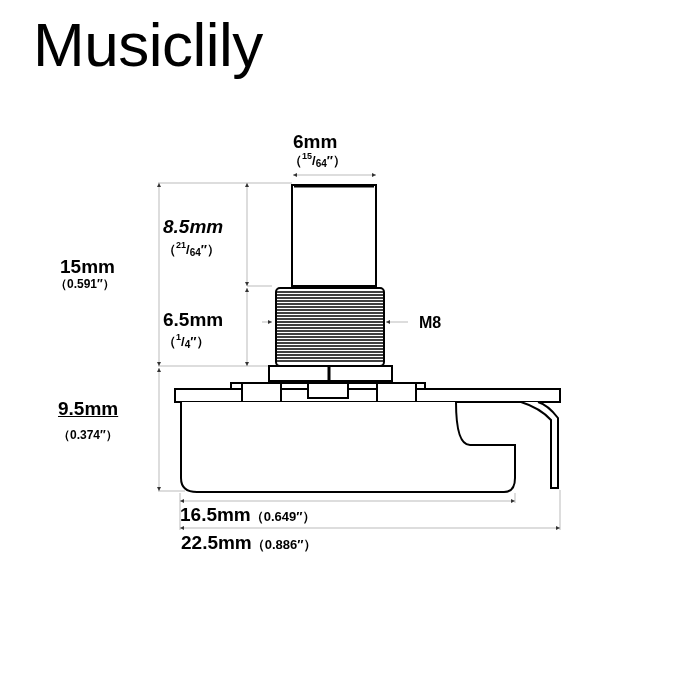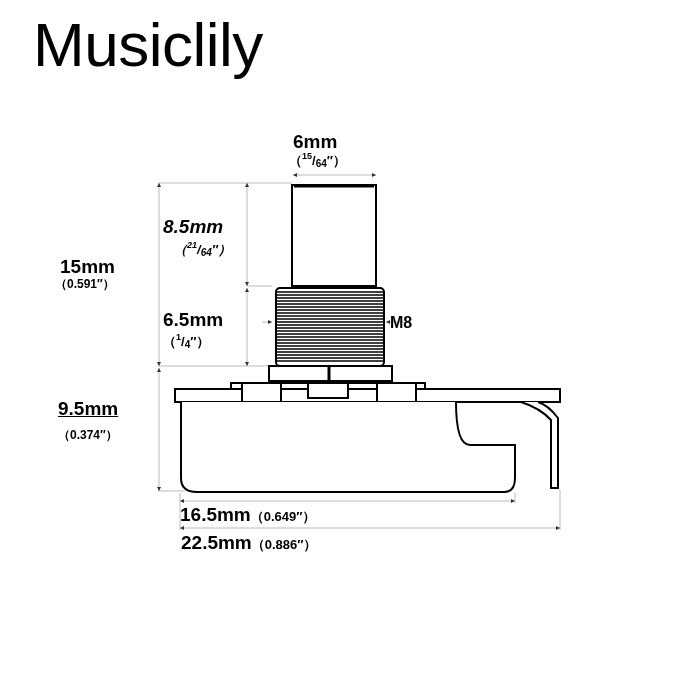--- a/index.html
+++ b/index.html
@@ -121,28 +121,28 @@
     <path d="M181 402 L181 478 Q181 492 197 492 L504 492 Q515 492 515 478 L515 445 L470 445 Q456 445 456 402"></path>
 
     <path d="M521 402 Q540 408 551 420 L551 488 L558 488 L558 418 Q548 405 538 402" fill="#fff"></path>
   </g>
 </svg>
 
 <div class="lbl big" style="left:293px;top:132px;width:84px;">6mm</div>
 <div class="lbl sub" style="left:289px;top:152px;width:92px;">（<span class="sup">15</span>/<span class="subs">64</span><span>″</span>）</div>
 
 <div class="lbl big" style="left:163px;top:217px;width:84px;font-style:italic;">8.5mm</div>
-<div class="lbl sub" style="left:174px;top:241px;width:84px;font-style:italic;">（<span class="sup">21</span>/<span class="subs">64</span><span>″</span>）</div>
+<div class="lbl sub" style="left:163px;top:241px;width:84px;">（<span class="sup">21</span>/<span class="subs">64</span><span>″</span>）</div>
 
 <div class="lbl big" style="left:60px;top:251px;width:80px;margin-top:6px;">15mm</div>
 <div class="lbl sub" style="left:55px;top:272px;width:90px;font-size:12px;margin-top:6px;">（0.591″）</div>
 
 <div class="lbl big" style="left:163px;top:310px;width:84px;">6.5mm</div>
 <div class="lbl sub" style="left:163px;top:333px;width:84px;">（<span class="sup">1</span>/<span class="subs">4</span><span>″</span>）</div>
 
-<div class="lbl" style="left:390px;top:315px;font-size:16px;">M8</div>
+<div class="lbl" style="left:419px;top:315px;font-size:16px;">M8</div>
 
 <div class="lbl big" style="left:58px;top:399px;width:94px;text-decoration:underline;">9.5mm</div>
 <div class="lbl sub" style="left:58px;top:429px;width:94px;font-size:12px;">（0.374″）</div>
 
 <div class="lbl" style="left:180px;top:505px;width:340px;"><span class="big">16.5mm</span><span class="sub">（0.649″）</span></div>
 
 <div class="lbl" style="left:181px;top:533px;width:340px;"><span class="big">22.5mm</span><span class="sub">（0.886″）</span></div>
 
 </body></html>

